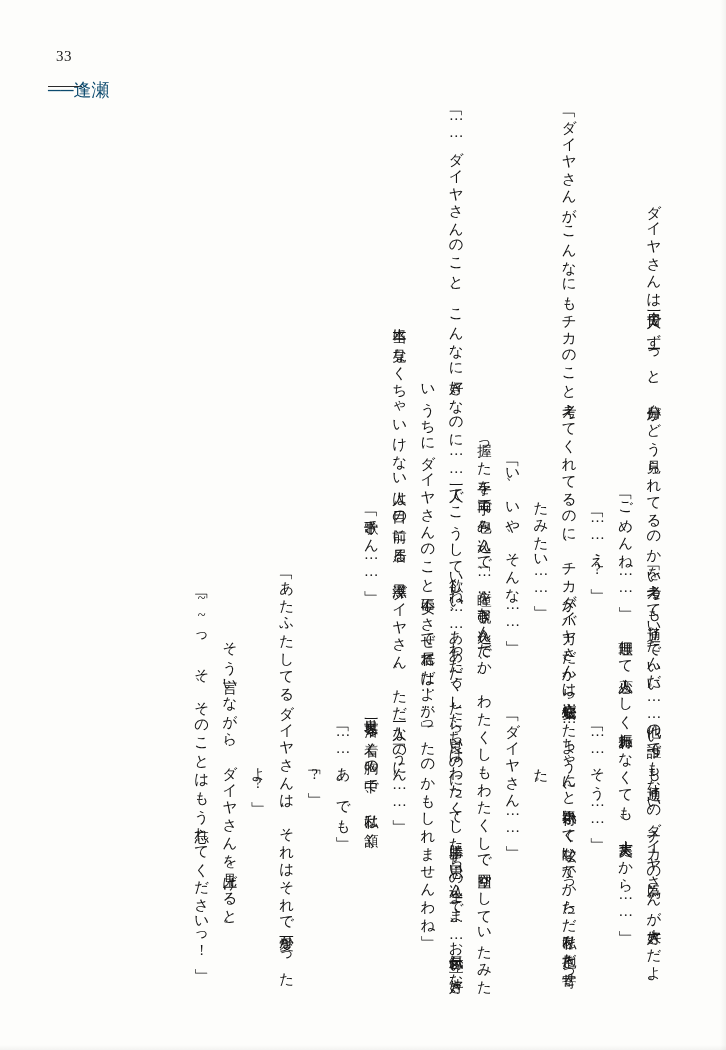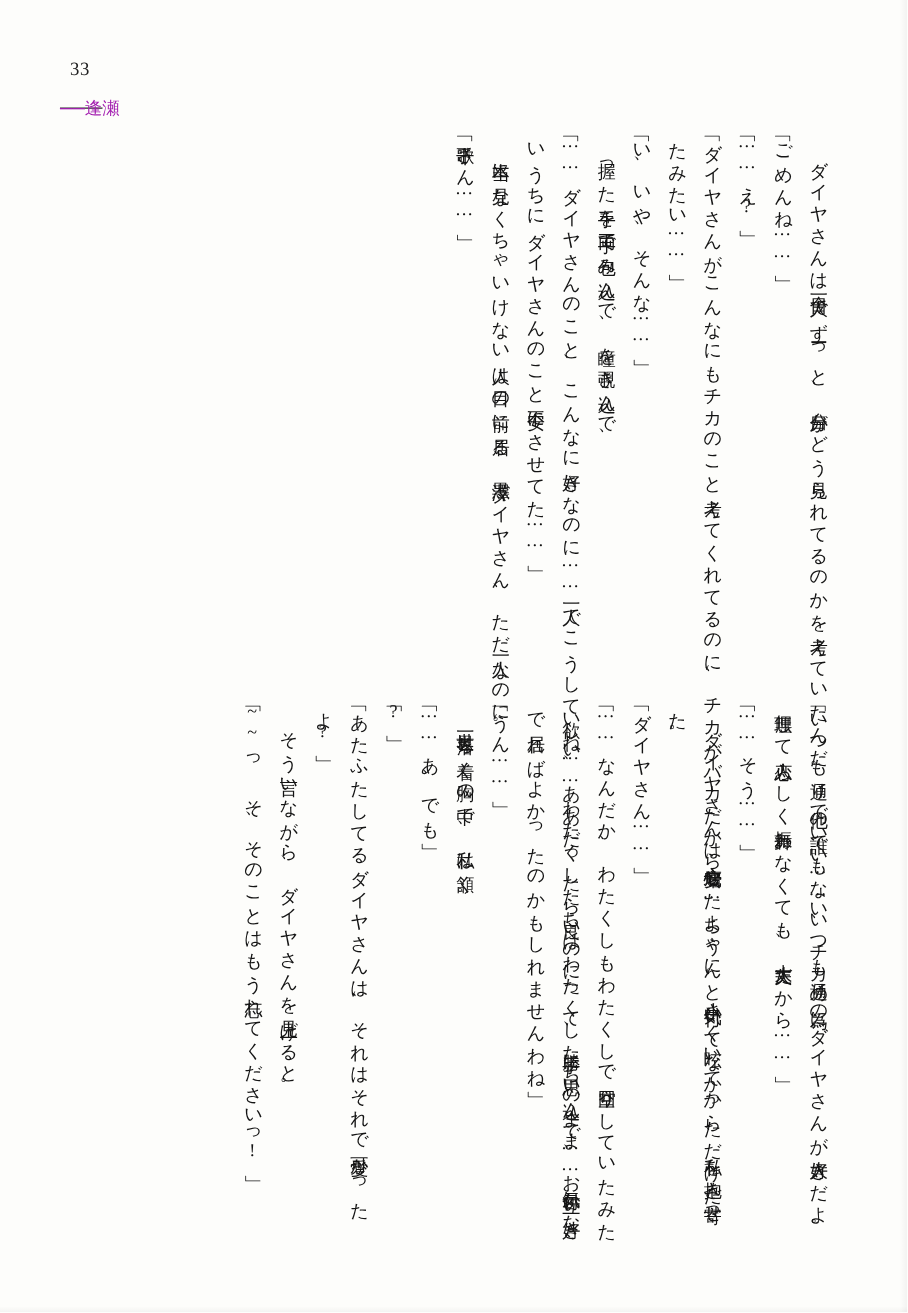--- a/index.html
+++ b/index.html
@@ -10,20 +10,21 @@
   body {
     font-family: "Liberation Serif", "DejaVu Serif", serif;
     color: #1a1a1a;
   }
   .page {
     position: relative;
     width: 726px;
     height: 1050px;
     background: #fdfdfb;
     overflow: hidden;
+    text-align: center;
   }
   
   .page-edge-right {
     position: absolute;
     top: 0;
     right: 0;
     width: 6px;
     height: 100%;
     background: linear-gradient(to right, rgba(0,0,0,0.00), rgba(0,0,0,0.045));
   }
@@ -42,22 +43,22 @@
     left: 56px;
     font-size: 15px;
     letter-spacing: 0.5px;
     color: #222;
   }
 
   .running-head {
     position: absolute;
     top: 78px;
     left: 48px;
-    font-size: 14px;
-    color: #a21caf;
+    font-size: 18px;
+    color: #0c4a6e;
     white-space: nowrap;
   }
   .head-rule {
     position: absolute;
     top: 86px;
     left: 48px;
     width: 34px;
     height: 1px;
     background: #2a2a2a;
   }

